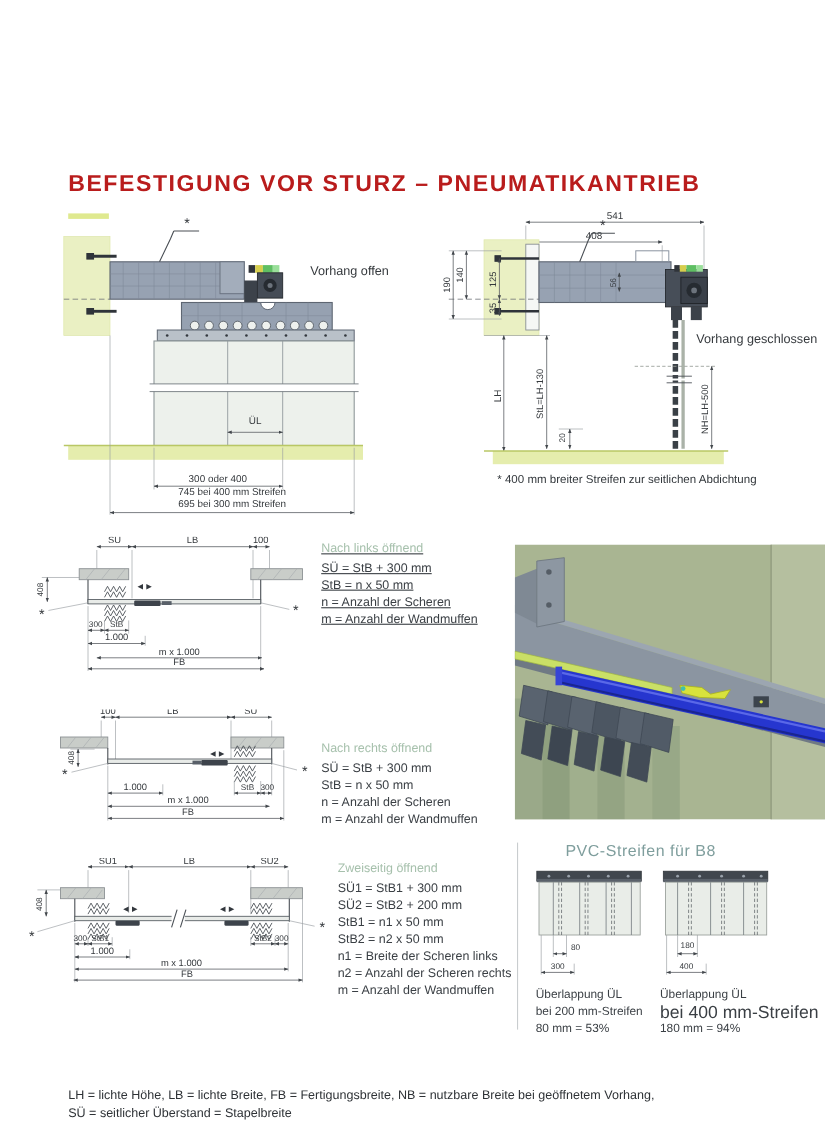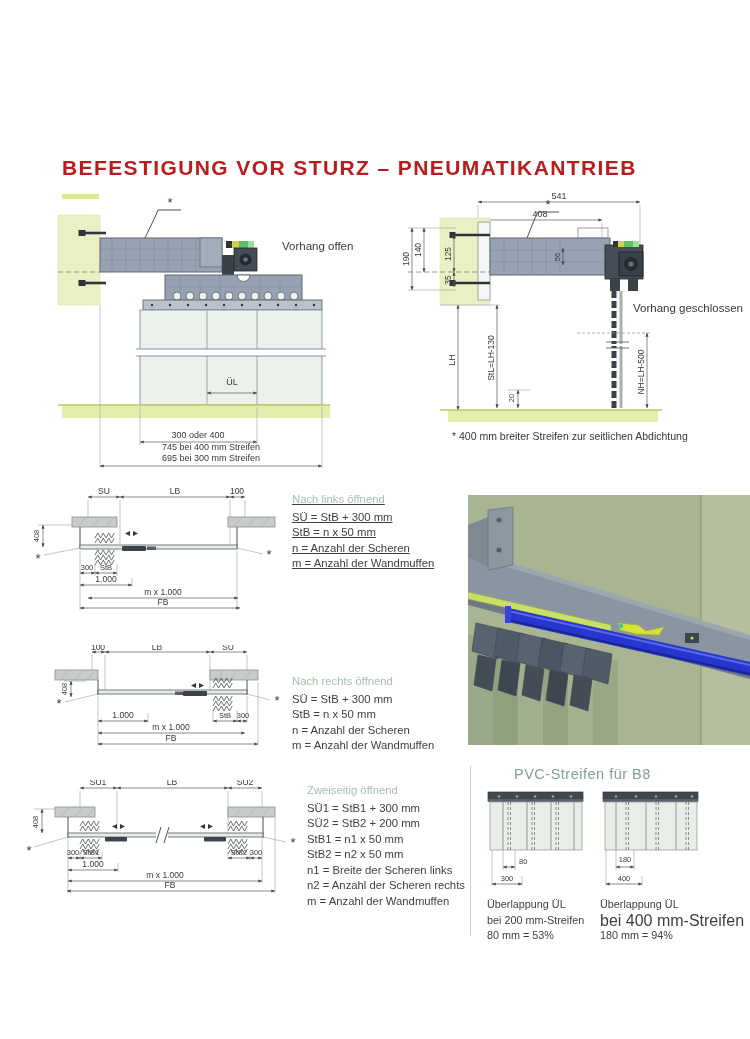--- a/index.html
+++ b/index.html
@@ -644,14 +644,18 @@
     <div>Überlappung ÜL</div>
     <div>bei 200 mm-Streifen</div>
     <div>80 mm = 53%</div>
   </div>
   <div class="abs caption" style="left:600px;top:897px;">
     <div>Überlappung ÜL</div>
     <div class="big">bei 400 mm-Streifen</div>
     <div>180 mm = 94%</div>
   </div>
 
+  <div class="abs legend" style="left:62px;top:988px;">
+    <div>LH = lichte Höhe, LB = lichte Breite, FB = Fertigungsbreite, NB = nutzbare Breite bei geöffnetem Vorhang,</div>
+    <div>SÜ = seitlicher Überstand = Stapelbreite</div>
+  </div>
 
 </div>
 
 </body></html>

